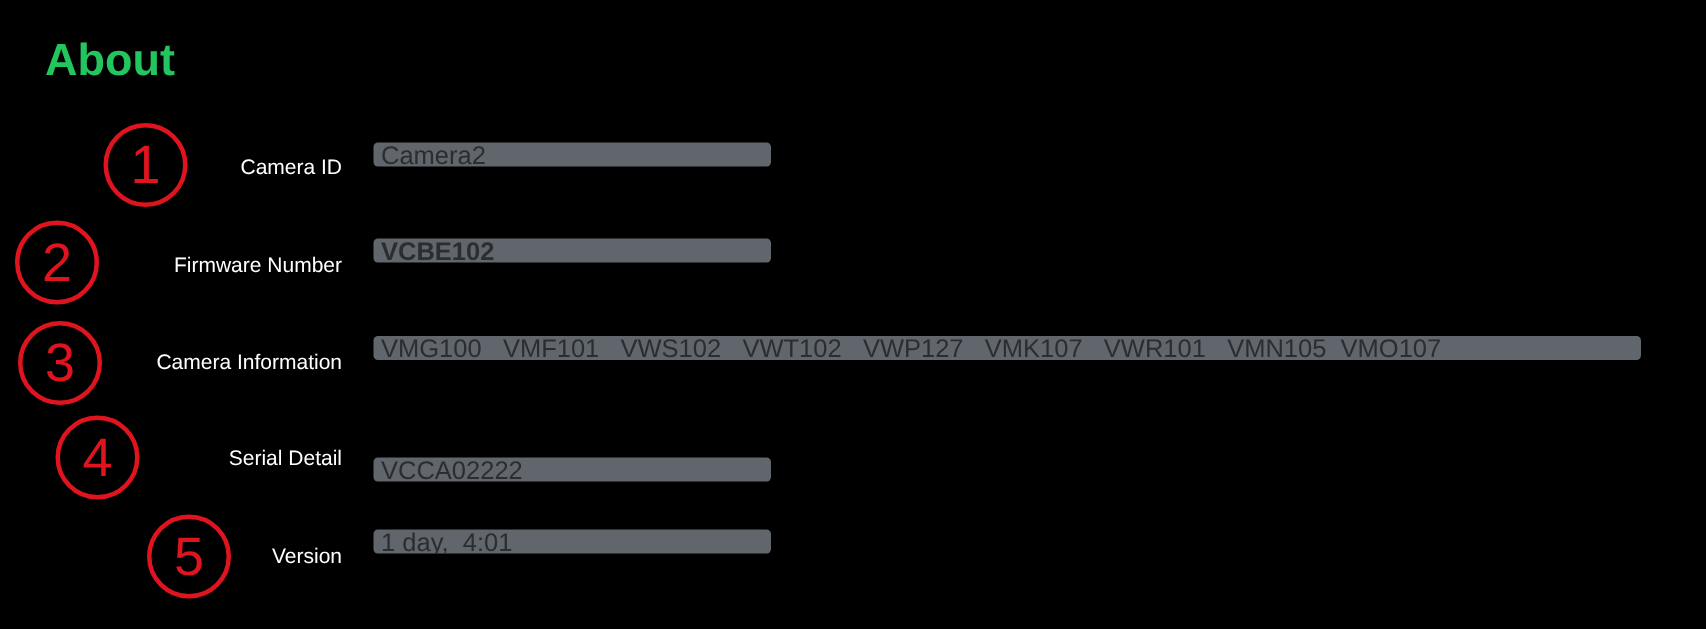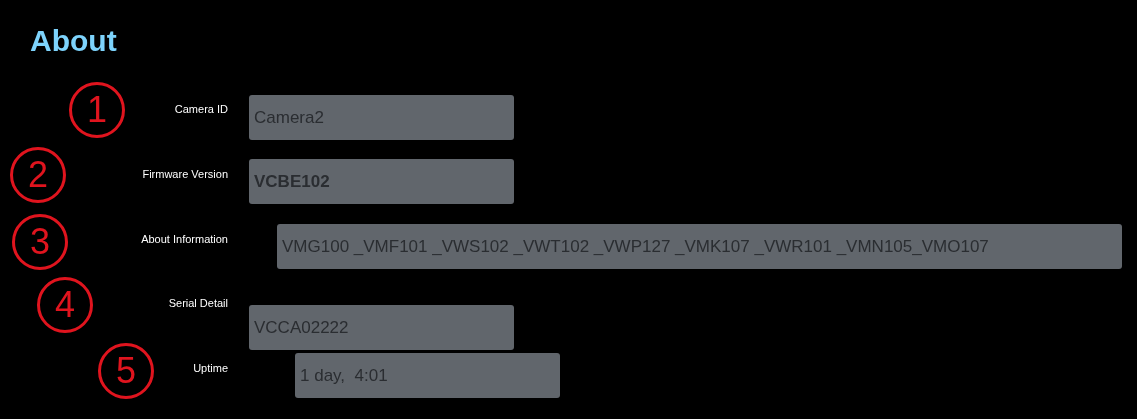--- a/index.html
+++ b/index.html
@@ -1,28 +1,28 @@
 <!DOCTYPE html>
 <html><head>
 <meta charset="utf-8">
 <style>
   html, body { margin: 0; padding: 0; }
   body {
     width: 1137px; height: 419px; background: #000000; position: relative; overflow: hidden;
     font-family: "Liberation Sans", sans-serif;
   }
   .title {
-    position: absolute; left: 30px; top: 24px; font-size: 30px; font-weight: bold; color: #7dd3fc;
+    position: absolute; left: 30px; top: 24px; font-size: 30px; font-weight: bold; color: #22c55e;
     letter-spacing: 0px;
   }
   .label {
-    position: absolute; right: 909px; font-size: 11px; color: #ffffff; text-align: right; white-space: nowrap;
+    position: absolute; right: 909px; font-size: 14px; color: #ffffff; text-align: right; white-space: nowrap;
   }
   .field {
-    position: absolute; left: 249px; width: 265px; height: 45px; box-sizing: border-box;
+    position: absolute; left: 249px; width: 265px; height: 16px; box-sizing: border-box;
     background: #61666c; border-radius: 3px; color: #2a2d31; font-size: 17px;
     line-height: 31px; padding-left: 5px; white-space: nowrap; overflow: hidden;
     border: none; font-family: "Liberation Sans", sans-serif; outline: none;
   }
   .field.wide { width: 845px; }
   .marker {
     position: absolute; width: 56px; height: 56px; box-sizing: border-box;
     border: 3px solid #e0141e; border-radius: 50%;
     color: #e0141e; font-size: 36px; text-align: center; line-height: 50px;
   }
@@ -30,26 +30,26 @@
 </head>
 <body>
 
 <div class="title">About</div>
 
 <div class="marker" style="left:69px; top:82px;">1</div>
 <div class="label" style="top:103px;">Camera ID</div>
 <input class="field" style="top: 95px;" readonly="" value="Camera2">
 
 <div class="marker" style="left:10px; top:147px;">2</div>
-<div class="label" style="top:168px;">Firmware Version</div>
+<div class="label" style="top:168px;">Firmware Number</div>
 <input class="field" style="top: 159px; font-weight: bold;" readonly="" value="VCBE102">
 
 <div class="marker" style="left:12px; top:214px;">3</div>
-<div class="label" style="top:233px;">About Information</div>
-<input class="field wide" style="top: 224px; margin-left: 28px;" readonly="" value="VMG100 _VMF101 _VWS102 _VWT102 _VWP127 _VMK107 _VWR101 _VMN105_VMO107">
+<div class="label" style="top:233px;">Camera Information</div>
+<input class="field wide" style="top: 224px;" readonly="" value="VMG100 _VMF101 _VWS102 _VWT102 _VWP127 _VMK107 _VWR101 _VMN105_VMO107">
 
 <div class="marker" style="left:37px; top:277px;">4</div>
 <div class="label" style="top:297px;">Serial Detail</div>
 <input class="field" style="top: 305px;" readonly="" value="VCCA02222">
 
 <div class="marker" style="left:98px; top:343px;">5</div>
-<div class="label" style="top:362px;">Uptime</div>
-<input class="field" style="top: 353px; margin-left: 46px;" readonly="" value="1 day,  4:01">
+<div class="label" style="top:362px;">Version</div>
+<input class="field" style="top: 353px;" readonly="" value="1 day,  4:01">
 
 </body></html>

